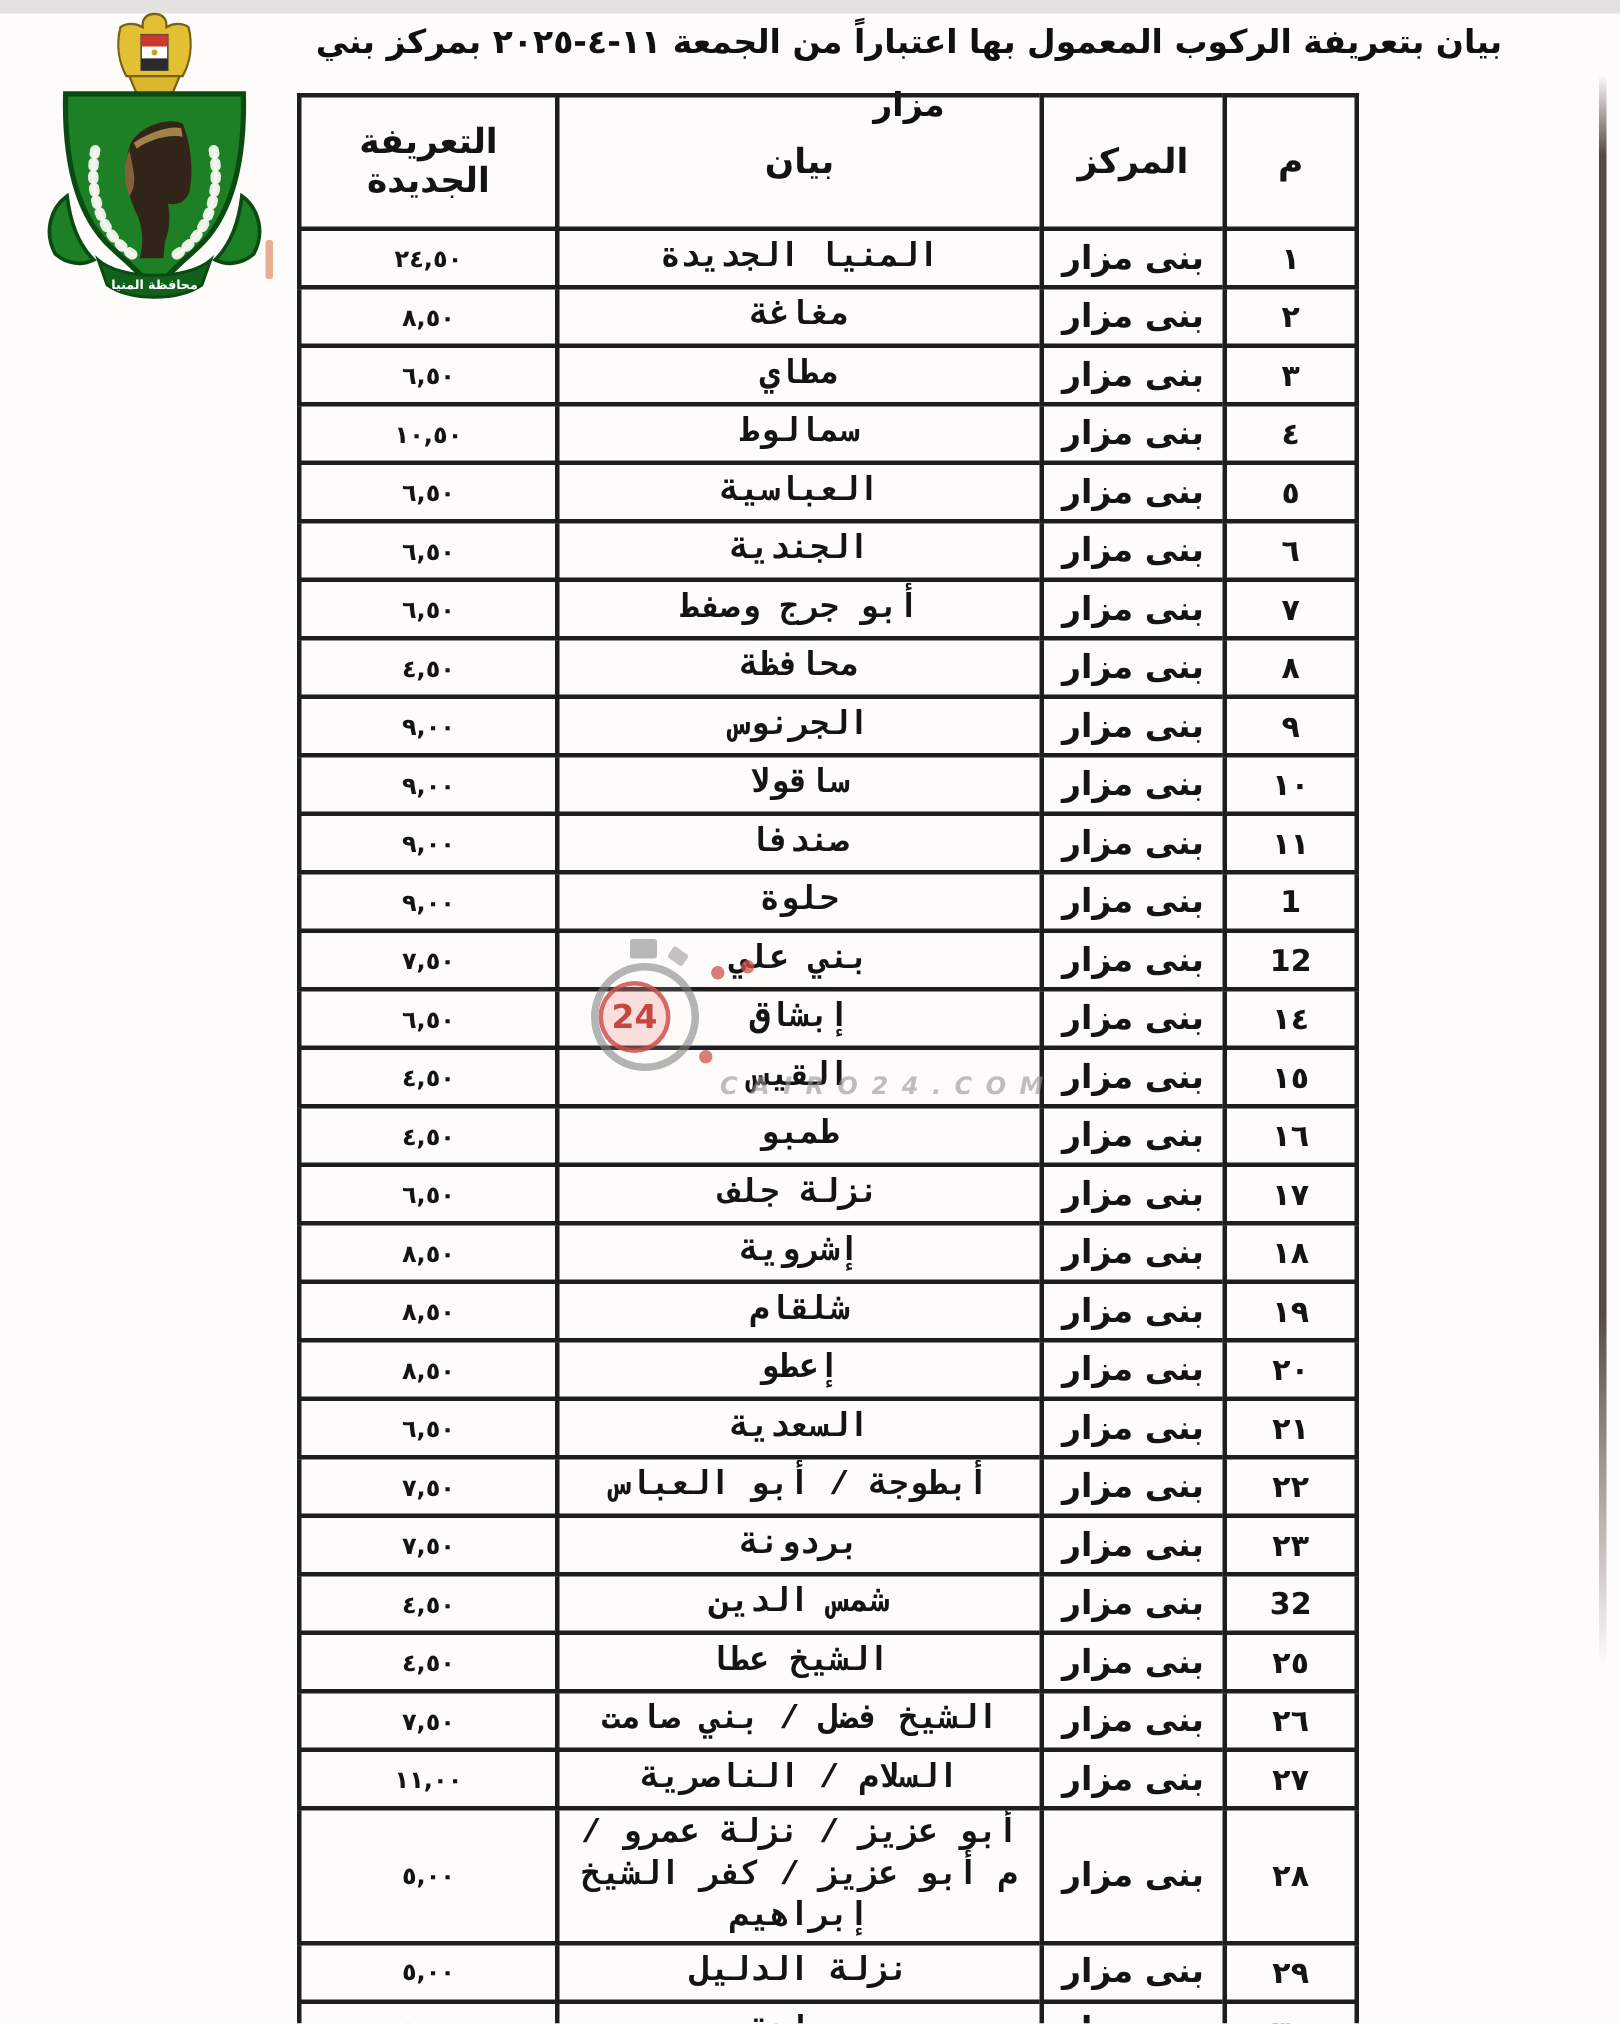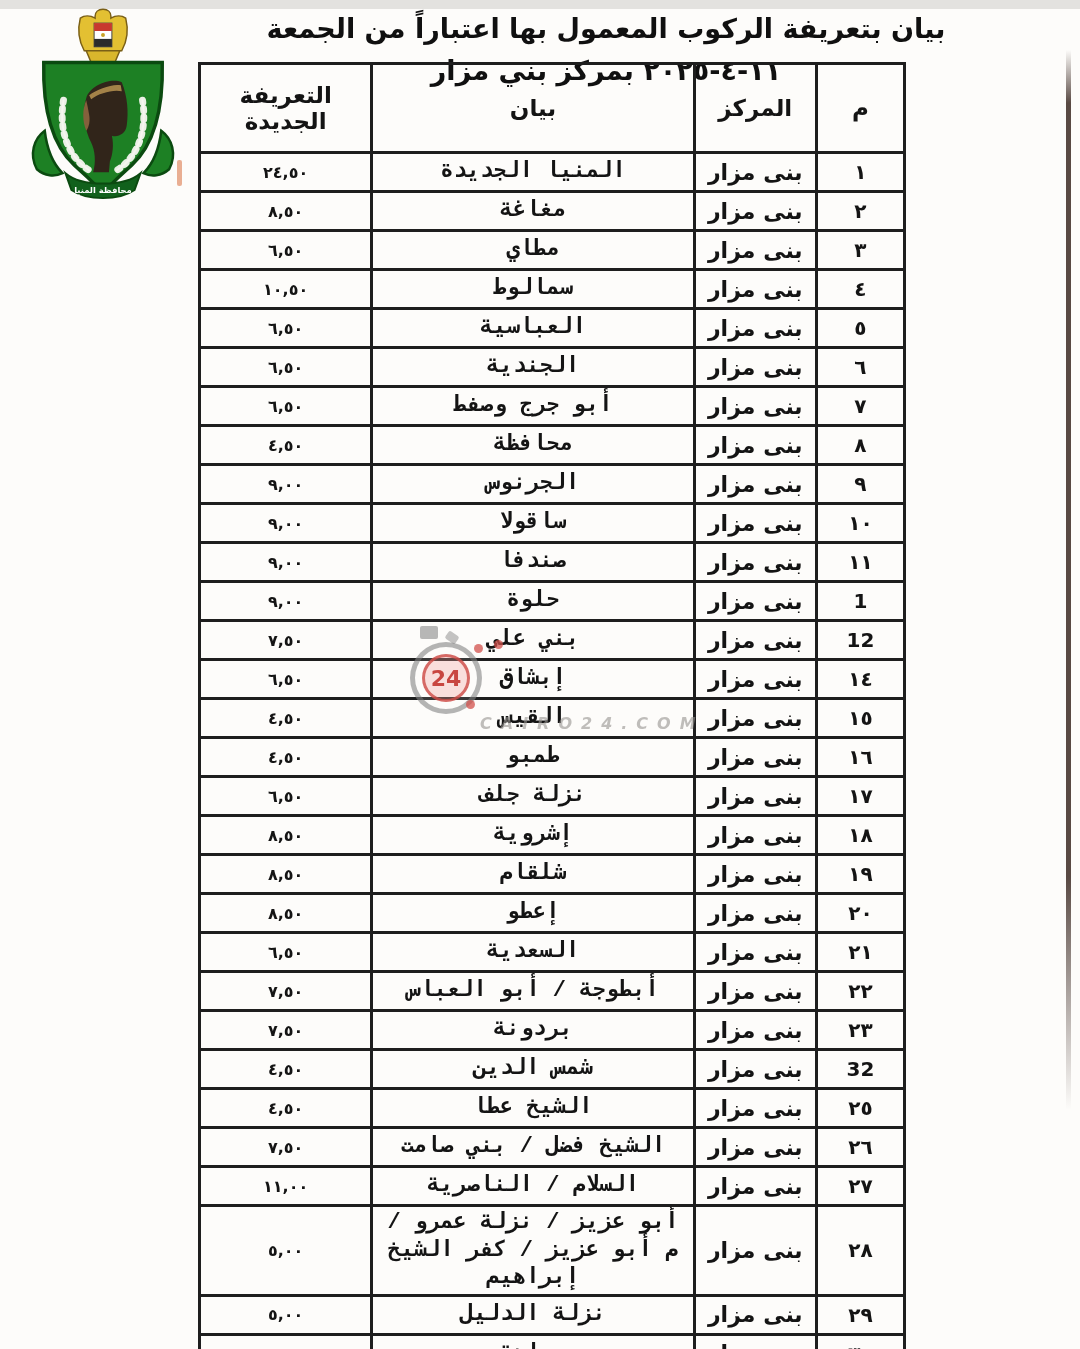--- a/index.html
+++ b/index.html
@@ -9,21 +9,21 @@
   }
   .top-strip{position:absolute;top:0;left:0;width:1080px;height:9px;background:#e3e2df;}
   .scan-line-right{
     position:absolute;left:1066px;top:50px;width:5px;height:1060px;
     background:linear-gradient(180deg,rgba(60,42,35,0) 0%,rgba(60,42,35,.85) 5%,rgba(60,42,35,.85) 78%,rgba(60,42,35,0) 100%);
   }
   .scan-tick-left{position:absolute;left:177px;top:160px;width:5px;height:26px;background:#e49a78;opacity:.8;border-radius:2px;}
 
   .title{
     position:absolute;left:202px;top:8px;width:808px;margin:0;
-    direction:rtl;text-align:center;font-size:27px;font-weight:bold;line-height:42px;color:#101010;
+    direction:rtl;text-align:center;font-size:22px;font-weight:bold;line-height:42px;color:#101010;
   }
 
   .logo{position:absolute;left:24px;top:6px;width:158px;height:208px;}
 
   table.fare-table{
     position:absolute;left:198px;top:62px;width:708px;
     border-collapse:collapse;table-layout:fixed;direction:rtl;z-index:1;
   }
   .fare-table th,.fare-table td{
     border:3px solid #1e1e1e;text-align:center;vertical-align:middle;
@@ -39,22 +39,22 @@
   td.cell-center{font-size:22px;}
   td.cell-name{font-size:22px;line-height:1.25;font-family:Liberation Mono, monospace;}
   td.cell-fare{font-size:16px;}
 
   
   .watermark{position:absolute;left:388px;top:602px;width:330px;height:150px;z-index:6;pointer-events:none;}
   .wm-stopwatch{position:absolute;left:6px;top:40px;width:76px;height:78px;}
   .wm-btn{position:absolute;left:26px;top:-16px;width:18px;height:13px;background:rgba(125,125,125,.55);border-radius:2px;}
   .wm-btn2{position:absolute;left:52px;top:-9px;width:12px;height:9px;background:rgba(125,125,125,.45);border-radius:2px;transform:rotate(35deg);}
   .wm-ring{
-    position:absolute;left:16px;top:0;width:62px;height:62px;border:5px solid rgba(120,120,120,.55);
-    border-radius:50%;display:flex;align-items:center;justify-content:center;background:rgba(255,255,255,.12);
+    position:absolute;left:0;top:0;width:62px;height:62px;border:5px solid rgba(120,120,120,.55);
+    border-radius:50%;display:flex;align-items:center;justify-content:flex-start;background:rgba(255,255,255,.12);
   }
   .wm-inner{
     width:42px;height:42px;border:3px solid rgba(205,75,70,.8);background:rgba(235,120,115,.22);
     border-radius:50%;display:flex;align-items:center;justify-content:center;
     font-size:22px;font-weight:bold;color:rgba(195,55,50,.92);
   }
   .wm-text{
     position:absolute;left:70px;top:14px;width:248px;direction:rtl;text-align:center;
     font-size:92px;font-weight:bold;line-height:1.05;color:rgba(112,112,112,.5);white-space:nowrap;
   }

